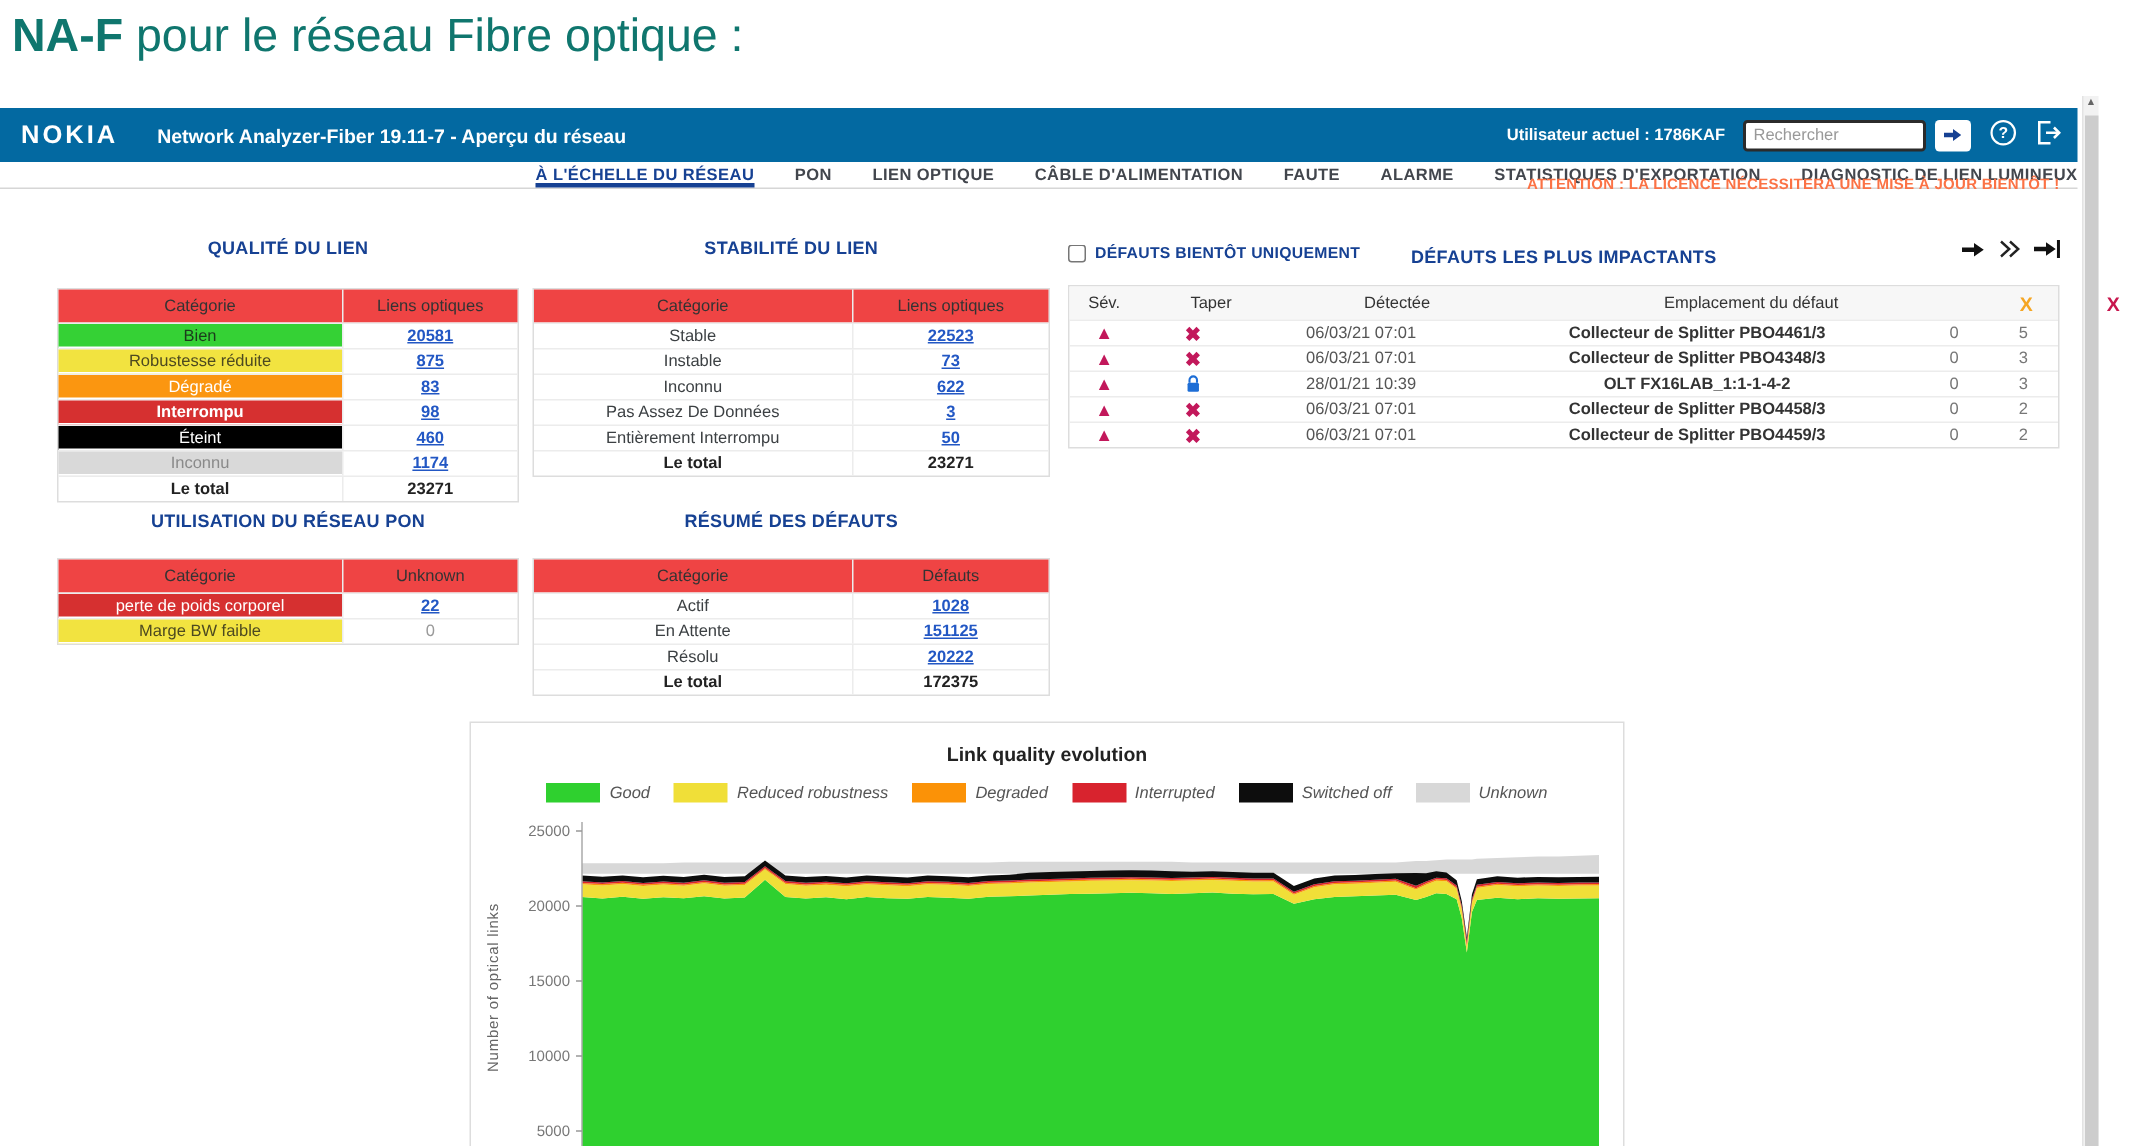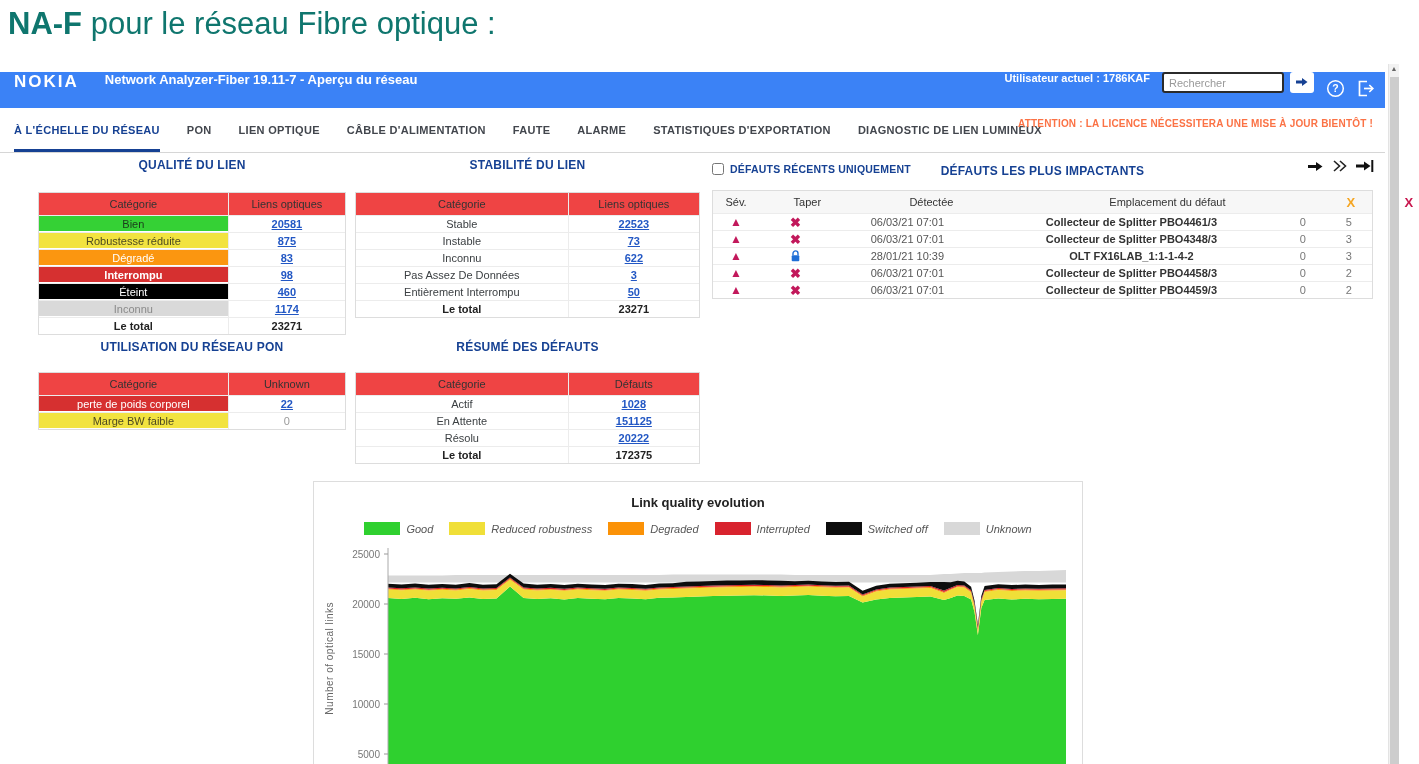--- a/index.html
+++ b/index.html
@@ -5,32 +5,32 @@
   * { margin:0; padding:0; box-sizing:border-box; }
   html,body { background:#fff; }
   body { font-family:"Liberation Sans", sans-serif; }
   #screen { position:relative; width:1419px; height:764px; background:#fff; overflow:hidden; }
 
   
   .page-heading { position:absolute; left:8px; top:6px; font-size:31px; color:#0f766e; letter-spacing:0; }
   .page-heading b { font-weight:700; }
 
   
-  .topbar { position:absolute; left:0; top:72px; width:1385px; height:36px; background:#3b82f6; display:flex; padding:0 10px 0 14px; }
+  .topbar { position:absolute; left:0; top:72px; width:1385px; height:36px; background:#0369a1; display:flex; align-items:center; padding:0 10px 0 14px; }
   .nokia-logo { color:#fff; font-weight:700; font-size:17px; letter-spacing:2px; margin-right:26px; }
   .app-title { color:#fff; font-weight:700; font-size:13px; }
   .topbar-spacer { flex:1; }
   .user-label { color:#fff; font-size:11px; font-weight:700; margin-right:12px; }
   .search-input { width:122px; height:21px; border:2px solid #2b2b2b; border-radius:3px; font-size:11px; padding:0 5px; color:#333; font-family:"Liberation Sans", sans-serif; }
   .search-input::placeholder { color:#999; }
   .go-btn { width:24px; height:21px; margin-left:6px; background:#fff; border:none; border-radius:3px; display:flex; align-items:center; justify-content:center; cursor:pointer; }
   .hd-ic { background:none; border:none; margin-left:12px; cursor:pointer; display:flex; align-items:center; }
 
   
-  .navbar { position:absolute; left:0; top:108px; width:1385px; height:45px; background:#fff; border-bottom:1px solid #d6d6d6; display:flex; align-items:center; padding-left:14px; }
+  .navbar { position:absolute; left:0; top:108px; width:1385px; height:18px; background:#fff; border-bottom:1px solid #d6d6d6; display:flex; align-items:center; padding-left:14px;justify-content:flex-end; }
   .tabs { display:flex; gap:27px; height:100%; align-items:center; }
   .tab { font-size:11px; font-weight:700; letter-spacing:.3px; color:#42464d; cursor:pointer; height:100%; display:flex; align-items:center; border-bottom:3px solid transparent; padding-top:3px; }
   .tab.active { color:#164193; border-bottom-color:#164193; }
   .license-warning { position:absolute; right:12px; top:10px; font-size:10px; font-weight:700; letter-spacing:.2px; color:#fb7245; }
 
   
   .sec-title { position:absolute; font-size:12px; font-weight:700; color:#164193; text-align:center; letter-spacing:.2px; }
 
   
   .stat-table { position:absolute; border:1px solid #ddd; background:#fff; font-size:11px; color:#3c4043; }
@@ -282,21 +282,21 @@
       <div class="srow">
         <div class="scell cat bold-label">Le total</div>
         <div class="scell val">
           <span class="boldval">172375</span>
         </div>
       </div>
     </div>
 
   <div class="recent-checkbox-row">
     <input type="checkbox" id="recent-cb" style="">
-    <label for="recent-cb" class="recent-label">DÉFAUTS RÉCENTS UNIQUEMENT</label>
+    <label for="recent-cb" class="recent-label">DÉFAUTS BIENTÔT UNIQUEMENT</label>
   </div>
 
   <div class="faults-toolbar">
     <span class="tb-ic">
         <svg width="15" height="11" viewBox="0 0 15 11">
           <path d="M0 4 h8 V1 L14.5 5.5 L8 10 V7 H0 z" fill="#111"></path>
         </svg>
       </span>
     <span class="tb-ic">
         <svg width="15" height="12" viewBox="0 0 15 12">

